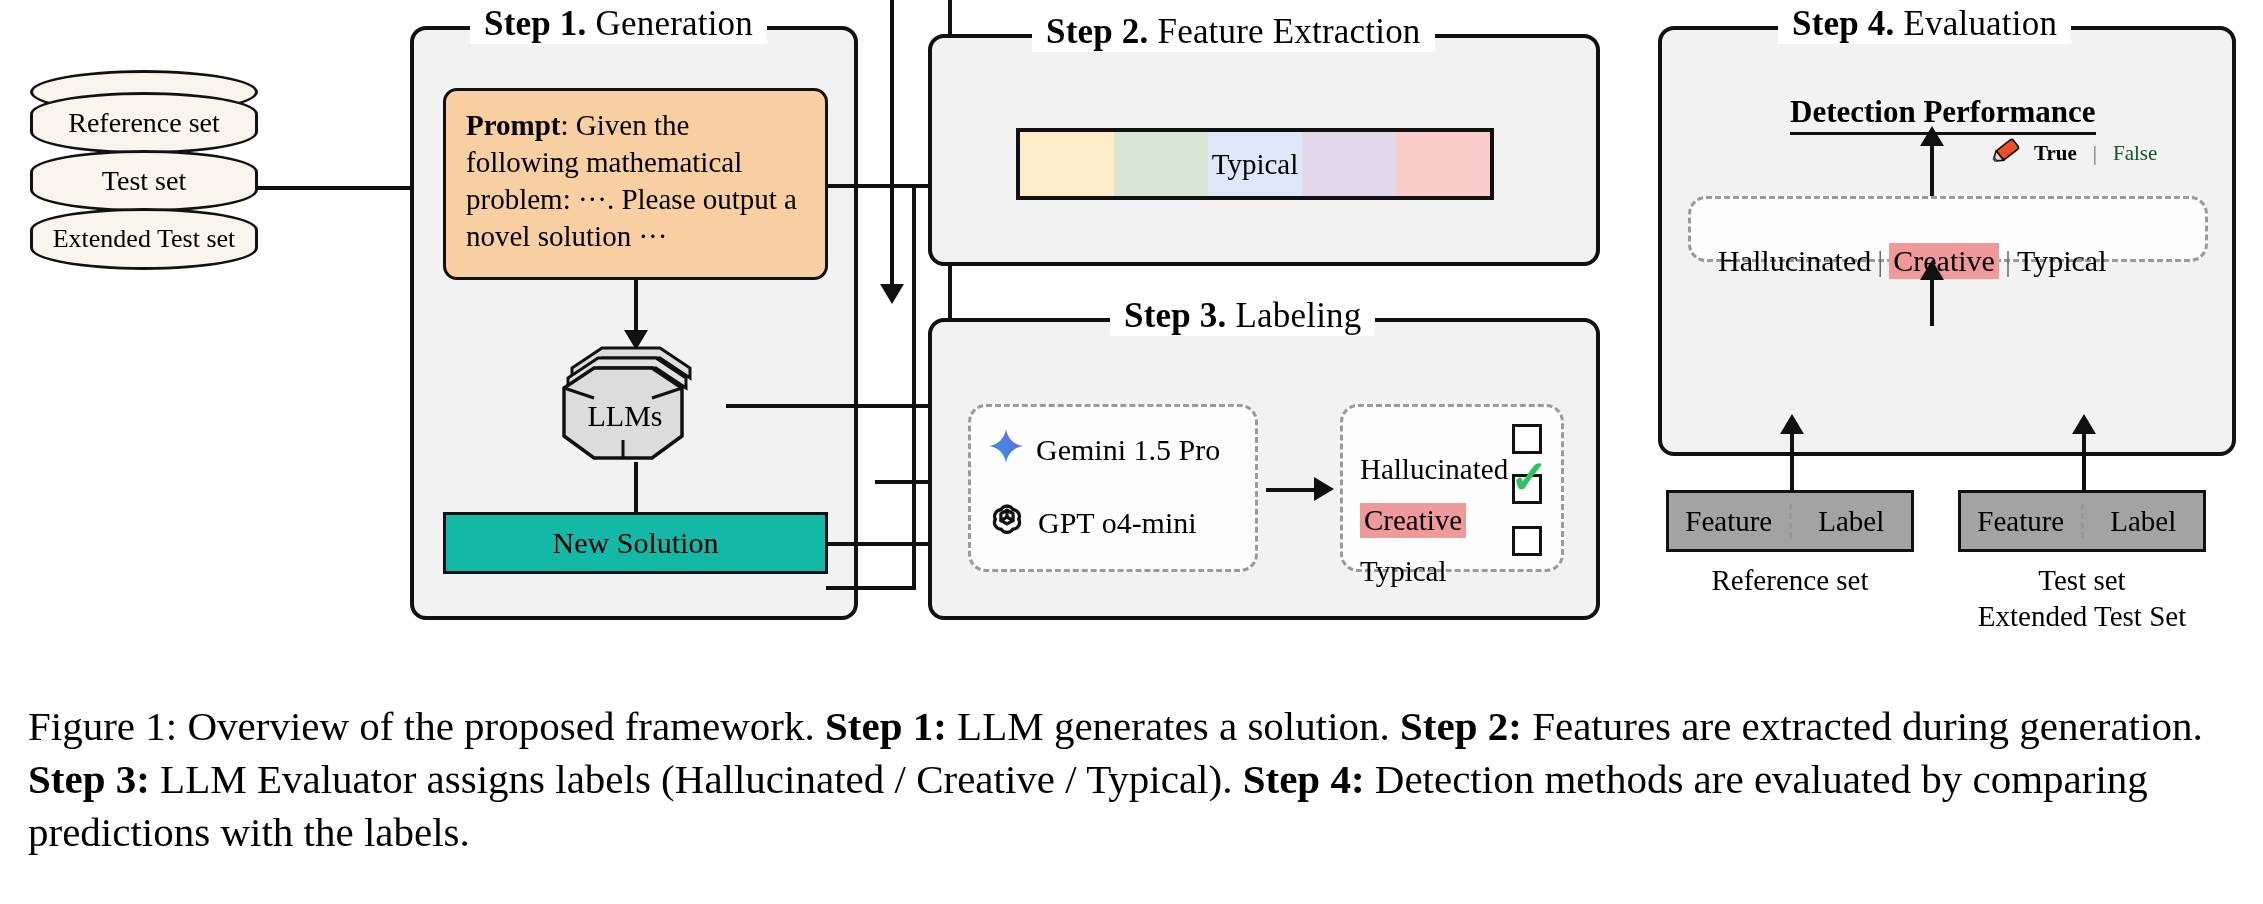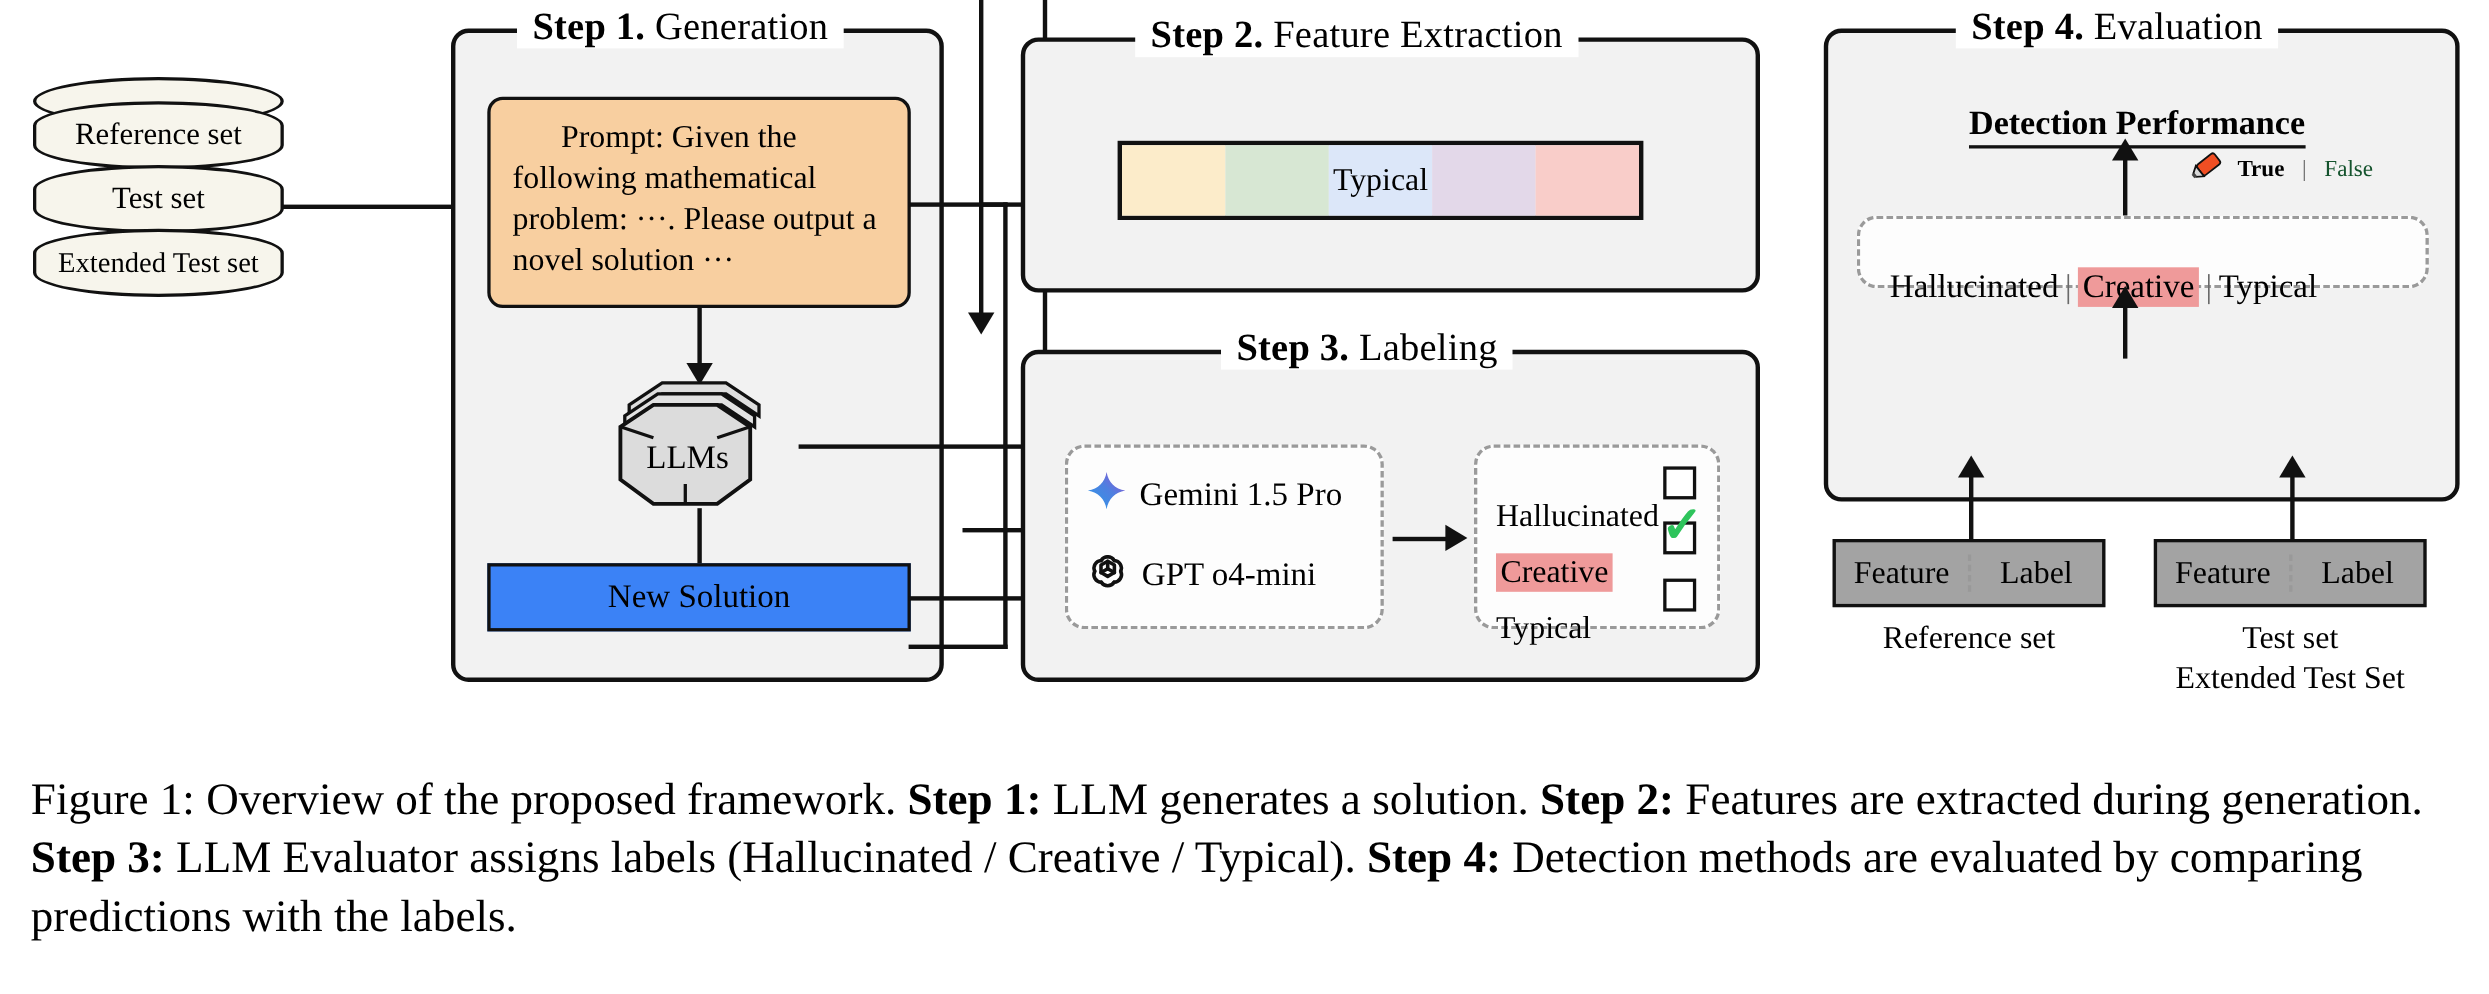--- a/index.html
+++ b/index.html
@@ -53,25 +53,25 @@
   
   .prompt-box {
     position:absolute;
     background:#f8cfa0;
     border:3.5px solid #111;
     border-radius:14px;
     padding:16px 18px 14px 20px;
     font-size:29px;
     line-height:37px;
   }
-  .prompt-box b { font-weight:normal;margin-left:44px; }
+  .prompt-box b { font-weight:bold; }
 
   .newsol-box {
     position:absolute;
-    background:#3b82f6;
+    background:#14b8a6;
     border:3.5px solid #111;
     display:flex; align-items:center; justify-content:center;
     font-size:30px;
   }
 
   .features-bar {
     position:absolute;
     border:4px solid #111;
     display:flex;
   }

